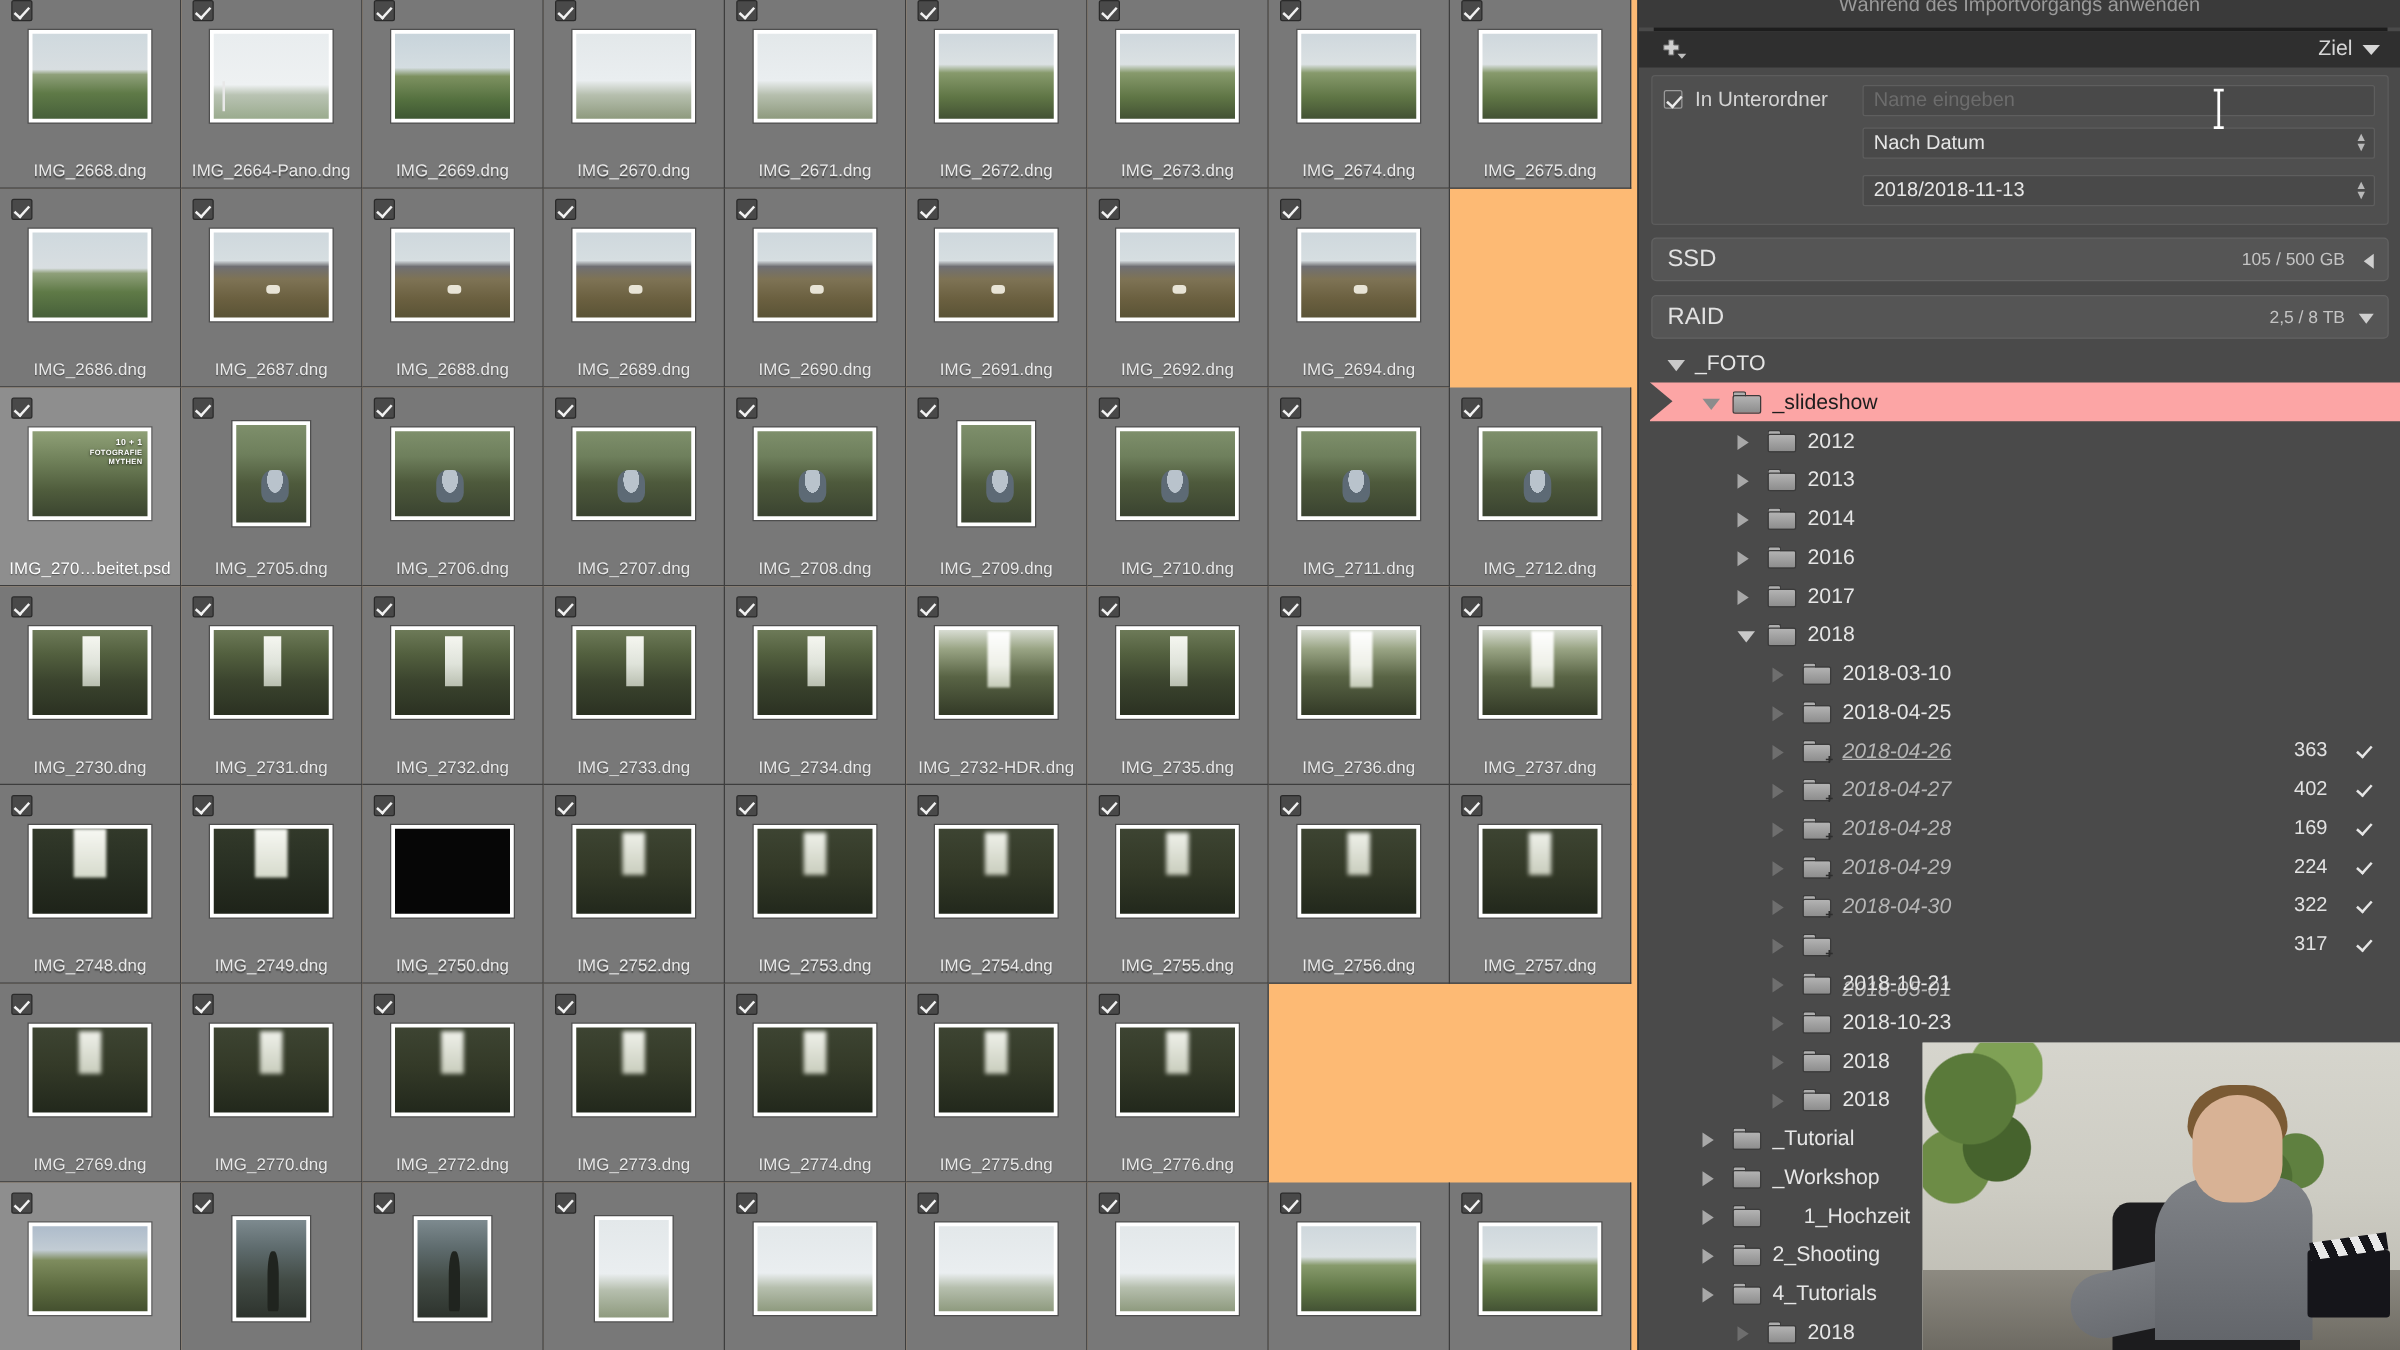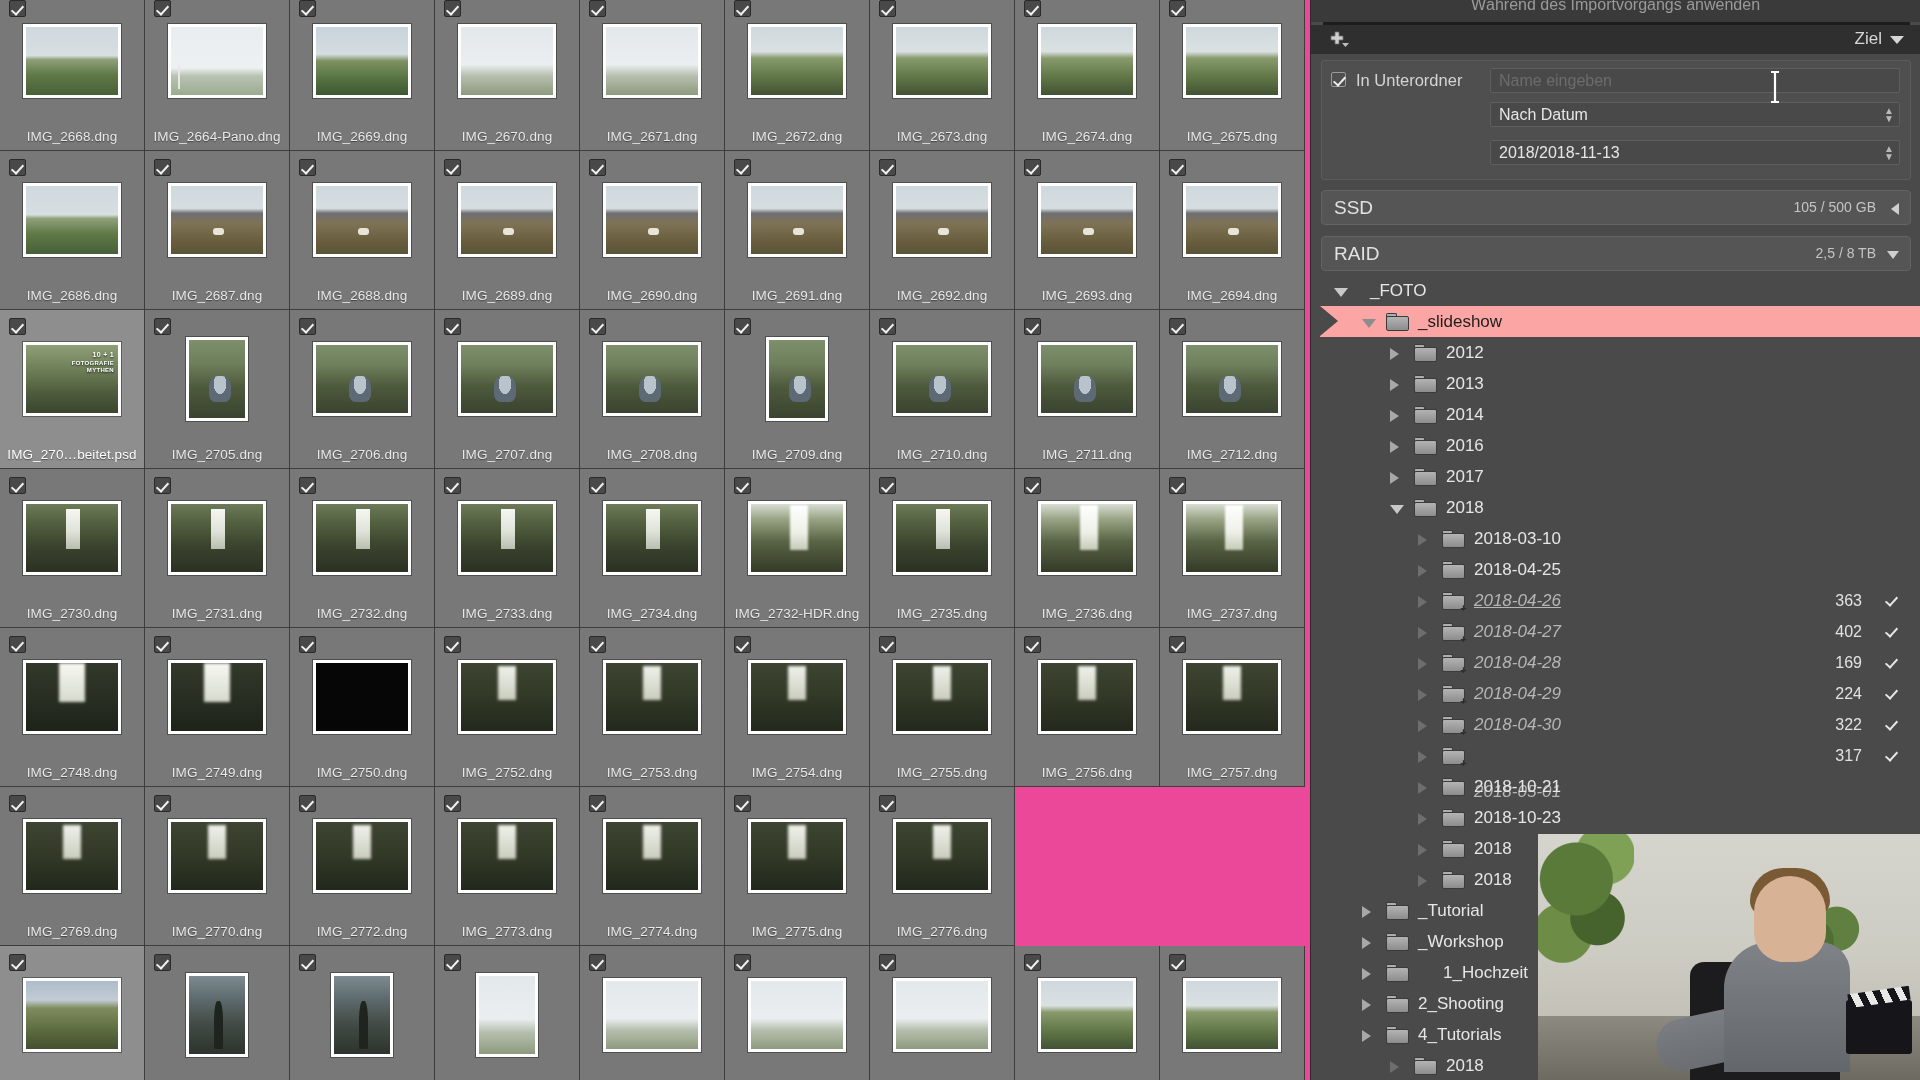--- a/index.html
+++ b/index.html
@@ -8,21 +8,21 @@
     background: #3a3a3a;
     font-family: "Liberation Sans", sans-serif;
     overflow: hidden;
   }
   #root { position: relative; width: 1920px; height: 1080px; }
 
   
   #grid-area {
     position: absolute; left: 0; top: 0;
     width: 1310px; height: 1080px;
-    background: #ec4899;
+    background: #fdba74;
     overflow: hidden;
   }
   .grid-rows { position: absolute; left: 0; top: -8px; width: 1310px; }
   .grid-row { display: flex; height: 159px; }
   .cell {
     width: 145px; height: 159px;
     background: #787878;
     border-right: 1px solid #3d3d3d;
     border-bottom: 1px solid #3d3d3d;
     position: relative;
@@ -572,27 +572,20 @@
             <div class="thumbwrap">
               <div class="thumb sc-sheep"></div>
             </div>
             <div class="cname">IMG_2692.dng</div>
           </div>
           <div class="cell">
             <div class="chk"></div>
             <div class="thumbwrap">
               <div class="thumb sc-sheep"></div>
             </div>
-            <div class="cname">IMG_2693.dng</div>
-          </div>
-          <div class="cell">
-            <div class="chk"></div>
-            <div class="thumbwrap">
-              <div class="thumb sc-sheep"></div>
-            </div>
             <div class="cname">IMG_2694.dng</div>
           </div>
         </div>
         <div class="grid-row">
           <div class="cell sel">
             <div class="chk"></div>
             <div class="thumbwrap">
               <div class="thumb sc-psd">
                 <div class="psd-overlay"><span class="big">10 + 1</span><br>FOTOGRAFIE<br>MYTHEN</div>
               </div>
@@ -963,21 +956,21 @@
 
   <div id="mouse-cursor">
     <svg width="14" height="34" viewBox="0 0 14 34">
       <path d="M3 2 h8 M7 2 v30 M3 32 h8" stroke="#ffffff" stroke-width="2.2" fill="none"></path>
     </svg>
   </div>
 
   <div id="tree">
       <div class="tree-row">
         <div class="disclose down" style="left: 14px;"></div>
-        <div class="tree-label" style="left: 36px; margin-left: 14px;">_FOTO</div>
+        <div class="tree-label" style="left: 36px;">_FOTO</div>
       </div>
       <div class="tree-row selected">
         <div class="sel-arrow"></div>
         <div class="disclose down outline" style="left: 42px;"></div>
         <div class="folder-ico" style="left: 66px;">
           <div class="tab"></div>
           <div class="body"></div>
         </div>
         <div class="tree-label" style="left: 98px;">_slideshow</div>
       </div>

